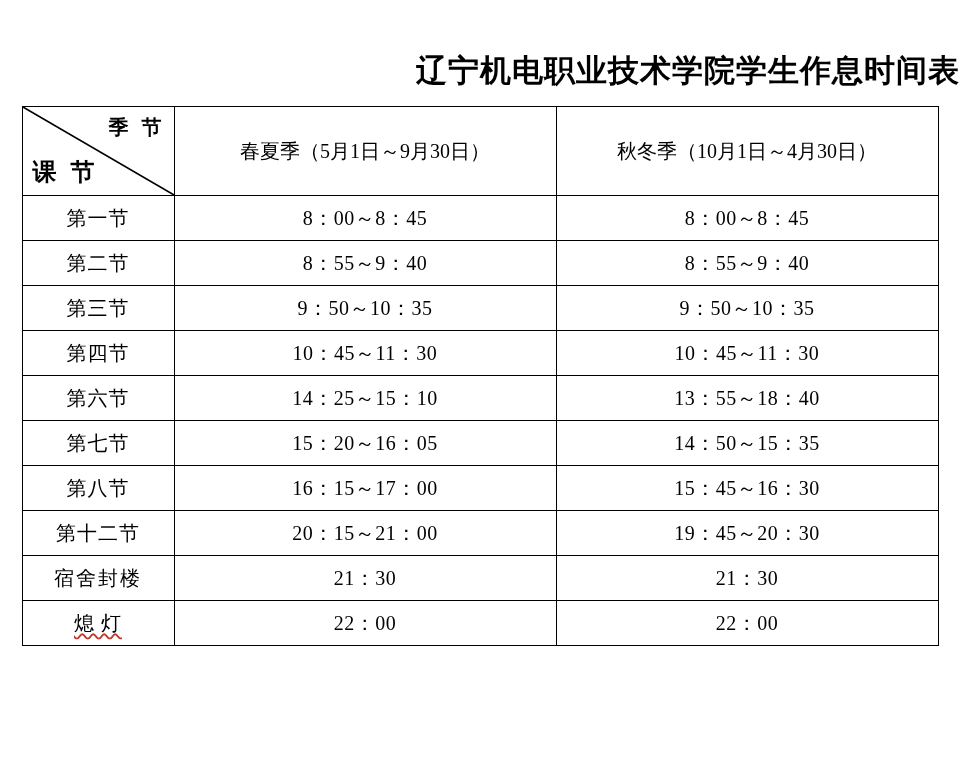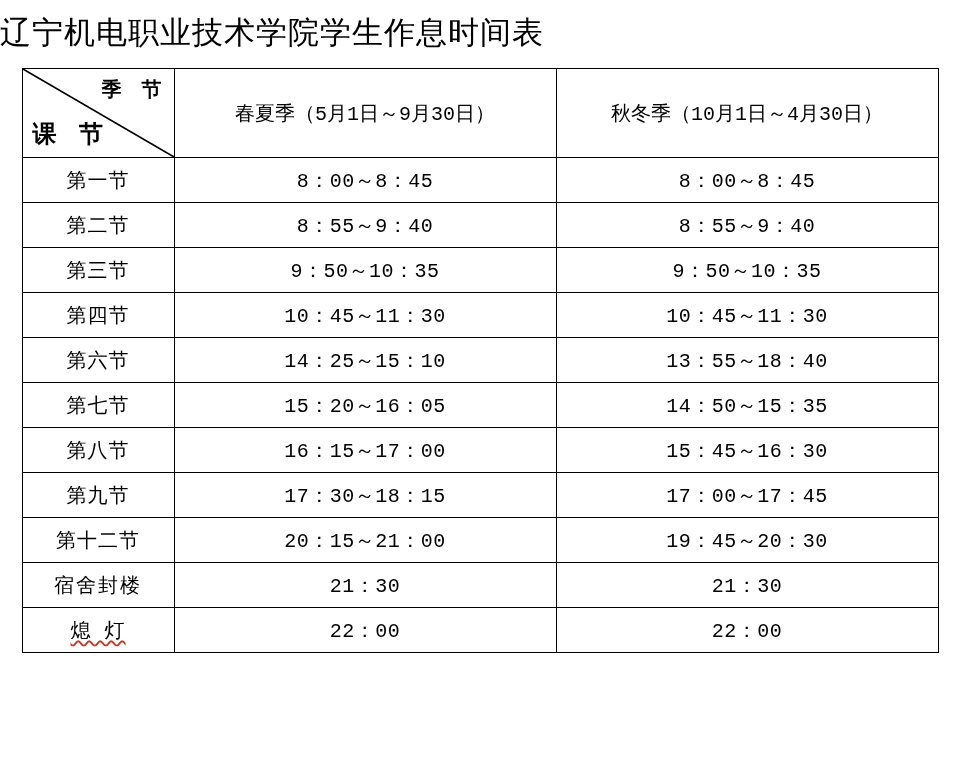--- a/index.html
+++ b/index.html
@@ -14,42 +14,43 @@
     color: #000000;
     overflow: hidden;
   }
   .page {
     width: 960px;
     height: 784px;
     position: relative;
     box-sizing: border-box;
   }
   .doc-title {
-    text-align: left;
+    text-align: right;
     font-size: 31px;
-    font-weight: normal;
+    font-weight: bold;
     letter-spacing: 1px;
     padding-top: 12px;
     padding-bottom: 14px;
     font-family: "Liberation Serif", "DejaVu Serif", serif;
+    margin-top: 38px;
   }
   table.schedule {
     border-collapse: collapse;
     width: 916px;
     margin: 0 auto;
     table-layout: fixed;
   }
   table.schedule td, table.schedule th {
     border: 1.5px solid #000000;
     padding: 0;
     font-weight: normal;
     font-size: 20px;
     text-align: center;
     vertical-align: middle;
-    font-family: Liberation Mono, monospace;
+    font-family: Liberation Serif, serif;
     margin-top: 37px;
   }
   col.c-label { width: 152px; }
   col.c-season { width: 382px; }
 
   
   .corner {
     position: relative;
     height: 88px;
     overflow: hidden;
@@ -162,25 +163,20 @@
         <td class="row-label">第七节</td>
         <td class="row-time col-a">15：20～16：05</td>
         <td class="row-time col-b">14：50～15：35</td>
       </tr>
       <tr>
         <td class="row-label">第八节</td>
         <td class="row-time col-a">16：15～17：00</td>
         <td class="row-time col-b">15：45～16：30</td>
       </tr>
       <tr>
-        <td class="row-label">第九节</td>
-        <td class="row-time col-a">17：30～18：15</td>
-        <td class="row-time col-b">17：00～17：45</td>
-      </tr>
-      <tr>
         <td class="row-label">第十二节</td>
         <td class="row-time col-a">20：15～21：00</td>
         <td class="row-time col-b">19：45～20：30</td>
       </tr>
       <tr>
         <td class="row-label spaced1">宿舍封楼</td>
         <td class="row-time col-a">21：30</td>
         <td class="row-time col-b">21：30</td>
       </tr>
       <tr>

